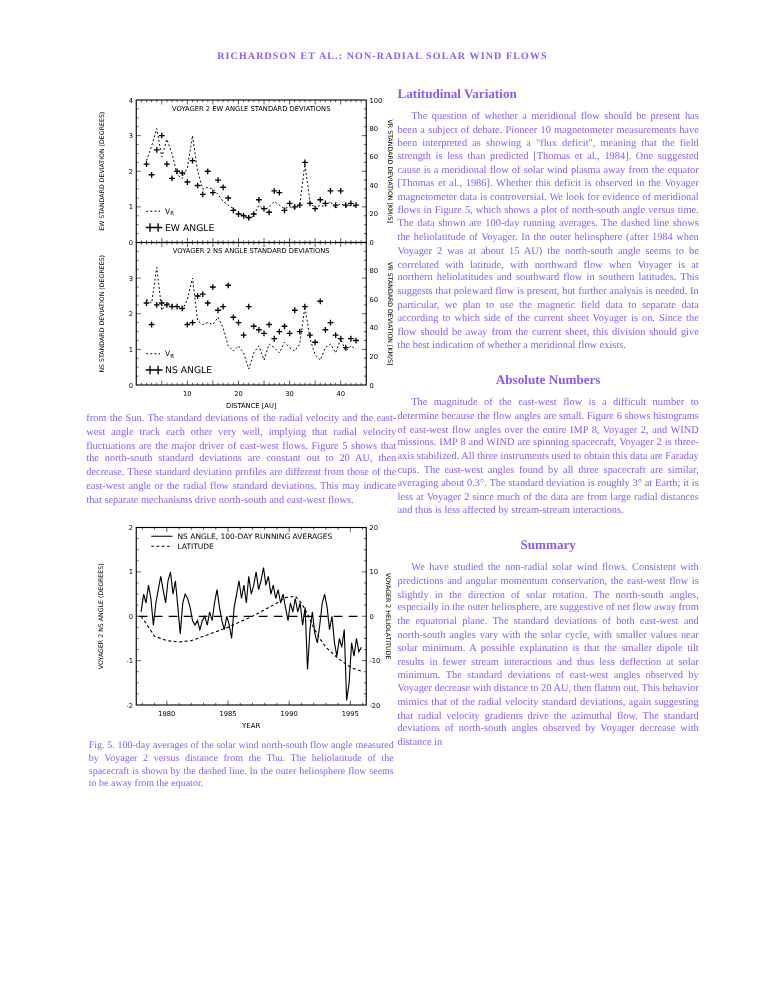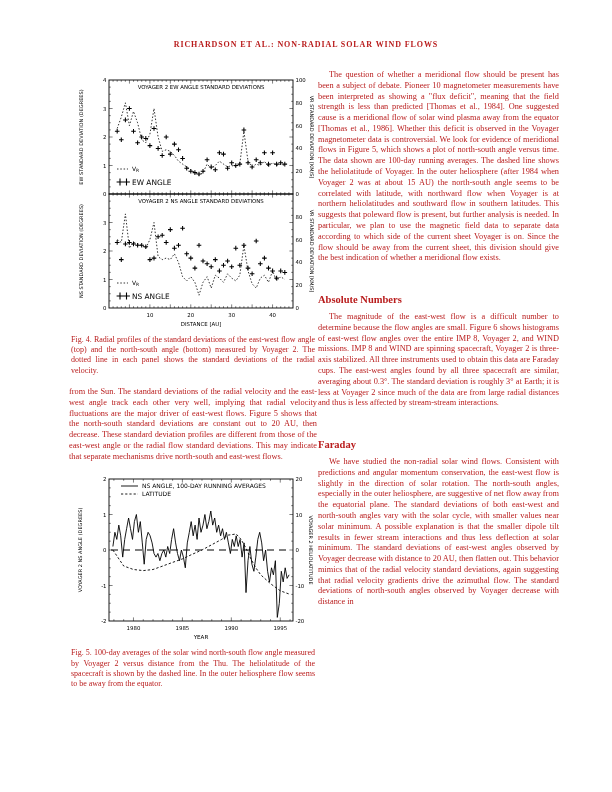--- a/index.html
+++ b/index.html
@@ -1,27 +1,27 @@
 <!DOCTYPE html>
 <html><head>
 <meta charset="utf-8">
 <style>
   html,body{margin:0;padding:0;background:#ffffff;}
-  .page{position:relative;width:612px;height:792px;background:#ffffff;color:#b91c1c;
+  .page{position:relative;width:612px;height:792px;background:#ffffff;color:#8b5cf6;
         font-family:"Liberation Serif",serif;overflow:hidden;}
   .running-head{position:absolute;top:40px;left:0;right:0;text-align:center;
         font-size:8px;letter-spacing:0.9px;font-weight:bold;}
   .col{position:absolute;top:70px;}
   .col-left{left:52px;width:248px;margin-left:17px;}
   .col-right{left:318px;width:241px;}
   .body-text{font-size:8.3px;line-height:1.3;text-align:justify;margin:0 0 9px 0;}
   .indent{text-indent:11px;}
   .caption{font-size:8px;line-height:1.28;text-align:justify;margin:5px 2px 11px 2px;}
   h2.sect{font-size:10.5px;font-weight:bold;margin:0 0 7px 0;}
-  h2.sect.later{margin-top:30px;}
+  h2.sect.later{margin-top:17px;text-align:center;}
   svg{display:block;}
   figure{margin:0;}
 </style>
 </head>
 <body>
 
 <div class="page">
 
   <div class="running-head">RICHARDSON ET AL.: NON-RADIAL SOLAR WIND FLOWS</div>
 
@@ -303,21 +303,20 @@
           <path d="M47.6 226H54.4M51 222.6V229.4M54.1 226H60.9M57.5 222.6V229.4" stroke="#000" stroke-width="1.1" fill="none"></path>
           <text x="63" y="228.6" fill="#000" font-size="7.4" text-anchor="start" font-family="&quot;DejaVu Sans&quot;,sans-serif">NS ANGLE</text>
           <text x="14" y="181" fill="#000" font-size="5" text-anchor="middle" font-family="&quot;DejaVu Sans&quot;,sans-serif" transform="rotate(-90 14 181)">NS STANDARD DEVIATION (DEGREES)</text>
           <text x="241" y="181" fill="#000" font-size="5" text-anchor="middle" font-family="&quot;DejaVu Sans&quot;,sans-serif" transform="rotate(90 241 181)">VR STANDARD DEVIATION [KM/S]</text>
           <text x="80.88888888888889" y="246.5" fill="#000" font-size="5.4" text-anchor="middle" font-family="&quot;DejaVu Sans&quot;,sans-serif">10</text>
           <text x="121.77777777777777" y="246.5" fill="#000" font-size="5.4" text-anchor="middle" font-family="&quot;DejaVu Sans&quot;,sans-serif">20</text>
           <text x="162.66666666666666" y="246.5" fill="#000" font-size="5.4" text-anchor="middle" font-family="&quot;DejaVu Sans&quot;,sans-serif">30</text>
           <text x="203.55555555555554" y="246.5" fill="#000" font-size="5.4" text-anchor="middle" font-family="&quot;DejaVu Sans&quot;,sans-serif">40</text>
           <text x="132" y="256" fill="#000" font-size="5.4" text-anchor="middle" font-family="&quot;DejaVu Sans&quot;,sans-serif">DISTANCE [AU]</text>
         </svg>
-      <figcaption class="caption">Fig. 4.  Radial profiles of the standard deviations of the east-west flow angle (top) and the north-south angle (bottom) measured by Voyager 2. The dotted line in each panel shows the standard deviations of the radial velocity.</figcaption>
     </figure>
 
     <p class="body-text">from the Sun. The standard deviations of the radial velocity and the east-west angle track each other very well, implying that radial velocity fluctuations are the major driver of east-west flows. Figure 5 shows that the north-south standard deviations are constant out to 20 AU, then decrease. These standard deviation profiles are different from those of the east-west angle or the radial flow standard deviations. This may indicate that separate mechanisms drive north-south and east-west flows.</p>
 
     <figure>
       <svg width="250" height="172" viewBox="0 0 250 172">
           <rect x="40" y="8" width="184" height="142" fill="none" stroke="#000" stroke-width="0.9"></rect>
           <line x1="44.893617021276604" y1="150" x2="44.893617021276604" y2="148.2" stroke="#000" stroke-width="0.5"></line>
           <line x1="44.893617021276604" y1="8" x2="44.893617021276604" y2="9.8" stroke="#000" stroke-width="0.5"></line>
           <line x1="54.68085106382982" y1="150" x2="54.68085106382982" y2="148.2" stroke="#000" stroke-width="0.5"></line>
@@ -409,22 +408,23 @@
           <text x="211.27659574468126" y="158.5" fill="#000" font-size="5.4" text-anchor="middle" font-family="&quot;DejaVu Sans&quot;,sans-serif">1995</text>
           <text x="132" y="168" fill="#000" font-size="5.6" text-anchor="middle" font-family="&quot;DejaVu Sans&quot;,sans-serif">YEAR</text>
           <text x="13" y="79" fill="#000" font-size="5" text-anchor="middle" font-family="&quot;DejaVu Sans&quot;,sans-serif" transform="rotate(-90 13 79)">VOYAGER 2 NS ANGLE (DEGREES)</text>
           <text x="240" y="79" fill="#000" font-size="5" text-anchor="middle" font-family="&quot;DejaVu Sans&quot;,sans-serif" transform="rotate(90 240 79)">VOYAGER 2 HELIOLATITUDE</text>
         </svg>
       <figcaption class="caption">Fig. 5.  100-day averages of the solar wind north-south flow angle measured by Voyager 2 versus distance from the Thu. The heliolatitude of the spacecraft is shown by the dashed line. In the outer heliosphere flow seems to be away from the equator.</figcaption>
     </figure>
   </div>
 
   <div class="col col-right">
+    <h2 class="sect">Latitudinal Variation</h2>
     <p class="body-text indent">The question of whether a meridional flow should be present has been a subject of debate. Pioneer 10 magnetometer measurements have been interpreted as showing a "flux deficit", meaning that the field strength is less than predicted [Thomas et al., 1984]. One suggested cause is a meridional flow of solar wind plasma away from the equator [Thomas et al., 1986]. Whether this deficit is observed in the Voyager magnetometer data is controversial. We look for evidence of meridional flows in Figure 5, which shows a plot of north-south angle versus time. The data shown are 100-day running averages. The dashed line shows the heliolatitude of Voyager. In the outer heliosphere (after 1984 when Voyager 2 was at about 15 AU) the north-south angle seems to be correlated with latitude, with northward flow when Voyager is at northern heliolatitudes and southward flow in southern latitudes. This suggests that poleward flow is present, but further analysis is needed. In particular, we plan to use the magnetic field data to separate data according to which side of the current sheet Voyager is on.  Since the flow should be away from the current sheet, this division should give the best indication of whether a meridional flow exists.</p>
 
     <h2 class="sect later">Absolute Numbers</h2>
     <p class="body-text indent">The magnitude of the east-west flow is a difficult number to determine because the flow angles are small. Figure 6 shows histograms of east-west flow angles over the entire IMP 8, Voyager 2, and WIND missions. IMP 8 and WIND are spinning spacecraft, Voyager 2 is three-axis stabilized. All three instruments used to obtain this data are Faraday cups. The east-west angles found by all three spacecraft are similar, averaging about 0.3°.  The standard deviation is roughly 3° at Earth; it is less at Voyager 2 since much of the data are from large radial distances and thus is less affected by stream-stream interactions.</p>
 
-    <h2 class="sect later">Faraday</h2>
+    <h2 class="sect later">Summary</h2>
     <p class="body-text indent">We have studied the non-radial solar wind flows. Consistent with predictions and angular momentum conservation, the east-west flow is slightly in the direction of solar rotation. The north-south angles, especially in the outer heliosphere, are suggestive of net flow away from the equatorial plane. The standard deviations of both east-west and north-south angles vary with the solar cycle, with smaller values near solar minimum. A possible explanation is that the smaller dipole tilt results in fewer stream interactions and thus less deflection at solar minimum. The standard deviations of east-west angles observed by Voyager decrease with distance to 20 AU, then flatten out. This behavior mimics that of the radial velocity standard deviations, again suggesting that radial velocity gradients drive the azimuthal flow. The standard deviations of north-south angles observed by Voyager decrease with distance in</p>
   </div>
 
 </div>
 
 </body></html>

